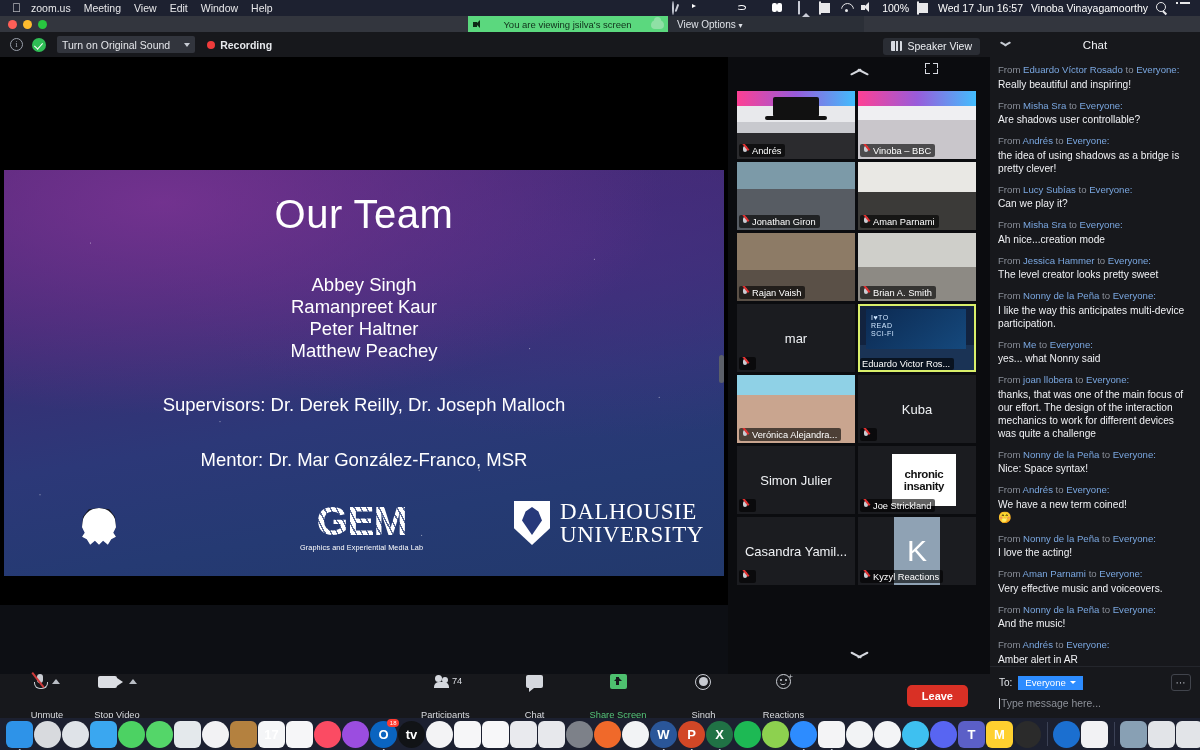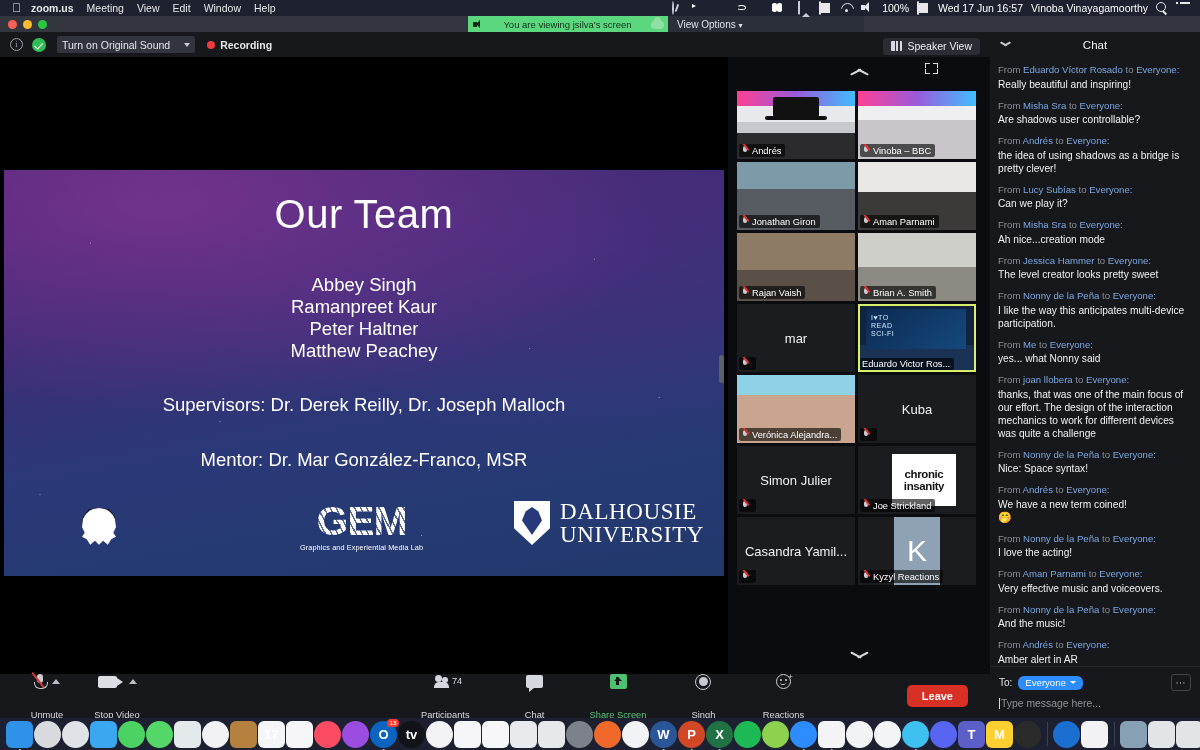--- a/index.html
+++ b/index.html
@@ -13,21 +13,21 @@
   #app { position: relative; width: 1200px; height: 750px; background: #0d0f14; }
 
   
   .menubar {
     position: absolute; top: 0; left: 0; width: 1200px; height: 16px;
     background: #1d2130; display: flex; align-items: center;
     font-size: 10.5px; color: #e8e8ea; padding: 0 6px; z-index: 60;
   }
   .mb-apple { font-size: 12px; margin: 0 10px 0 6px; line-height: 1; }
   .mb-item { margin-right: 13px; white-space: nowrap; }
-  .mb-item.bold { font-weight: bold; }
+  .mb-item.bold { font-weight: normal; }
   .mb-right { margin-left: auto; display: flex; align-items: center; gap: 8px; padding-right: 4px; }
   .mb-ico { width: 13px; height: 12px; display: inline-block; position: relative; }
   .mb-txt { font-size: 10.5px; color: #fff; white-space: nowrap; }
 
   .ic-circle { width: 11px; height: 11px; border-radius: 50%; border: 1.6px solid #c9ccd6; }
   .ic-circle::after { content:""; position:absolute; left:4.2px; top:1.6px; width:2.4px; height:7.6px; background:#c9ccd6; transform: rotate(20deg); border-radius:1px;}
   .ic-cam { width: 13px; height: 9px; background: #fff; border-radius: 2px; position: relative; }
   .ic-cam::after { content:""; position:absolute; right:-3px; top:2px; border-left:4px solid #fff; border-top:2.5px solid transparent; border-bottom:2.5px solid transparent;}
   .ic-shield { width: 9px; height: 12px; background: #e5c35a; border-radius: 1px 1px 4px 4px; }
   .ic-zoom { width: 13px; height: 9px; background: #2d8cff; border-radius: 50% 50% 50% 50%/ 60% 60% 40% 40%; position: relative; }
@@ -105,21 +105,21 @@
   .zt-grid::before { content:""; position:absolute; left:3.4px; top:0; width:1.2px; height:10px; background:#2a2d34;}
   .zt-grid::after { content:""; position:absolute; left:7px; top:0; width:1.2px; height:10px; background:#2a2d34;}
   .zt-fs { width: 13px; height: 13px; position: relative; }
   .zt-fs i { position: absolute; width: 5px; height: 5px; border: 1.4px solid #d7dae1; }
   .zt-fs i:nth-child(1){ left:0;top:1px; border-right:0; border-bottom:0;}
   .zt-fs i:nth-child(2){ right:0;top:1px; border-left:0; border-bottom:0;}
   .zt-fs i:nth-child(3){ left:0;bottom:1px; border-right:0; border-top:0;}
   .zt-fs i:nth-child(4){ right:0;bottom:1px; border-left:0; border-top:0;}
 
   
-  .stage { position: absolute; top: 57px; left: 0; width: 728px; height: 617px; background: #000; }
+  .stage { position: absolute; top: 57px; left: 0; width: 728px; height: 548px; background: #000; }
   .slide {
     position: absolute; top: 113px; left: 4px; width: 720px; height: 406px;
     background:
       radial-gradient(ellipse 120% 90% at 22% 8%, rgba(122,52,148,0.85) 0%, rgba(122,52,148,0) 58%),
       radial-gradient(ellipse 100% 80% at 80% 18%, rgba(74,46,130,0.7) 0%, rgba(74,46,130,0) 60%),
       linear-gradient(170deg, #4b2570 0%, #3c2c74 30%, #2c3878 58%, #253a73 78%, #22396c 100%);
     overflow: hidden;
   }
   .stars { position: absolute; inset: 0; opacity: .5;
     background-image:
@@ -222,21 +222,21 @@
   .chat-body { position: absolute; top: 26px; left: 0; width: 210px; height: 628px; overflow: hidden; padding: 6px 8px 0 8px; }
   .msg { margin-bottom: 9px; }
   .msg-hdr { font-size: 9.6px; line-height: 12.5px; color: #8a8f99; }
   .msg-hdr .nm { color: #7aa7e0; }
   .msg-body { font-size: 10.2px; line-height: 13px; color: #f0f1f4; margin-top: 1px; }
   .emoji { font-size: 11px; }
   .chat-foot { position: absolute; bottom: 0; left: 0; width: 210px; height: 58px;
     background: #17181c; border-top: 1px solid #24262c; padding: 7px 9px; }
   .to-row { display: flex; align-items: center; gap: 6px; }
   .to-label { font-size: 10px; color: #e2e4e8; }
-  .to-pill { background: #2d8cff; color: #fff; font-size: 9.6px; border-radius: 6px; padding: 1.5px 7px;
+  .to-pill { background: #2d8cff; color: #fff; font-size: 9.6px; border-radius: 0; padding: 1.5px 7px;
     display: flex; align-items: center; gap: 4px; }
   .to-pill .c { width:0;height:0;border-left:3px solid transparent;border-right:3px solid transparent;border-top:3.6px solid #fff;}
   .more-btn { margin-left: auto; width: 20px; height: 17px; border: 1px solid #41444c; border-radius: 3px;
     color: #b9bdc5; font-size: 10px; display: flex; align-items: center; justify-content: center; letter-spacing: 1px;}
   .chat-input { margin-top: 7px; font-size: 10.4px; color: #8d9199; display: flex; align-items: center;}
   .caret { width: 1px; height: 11px; background: #d8dae0; margin-right: 1px; }
 
   
   .zbottom { position: absolute; top: 674px; left: 0; width: 990px; height: 44px; background: #17181c;
     display: flex; align-items: center; }

